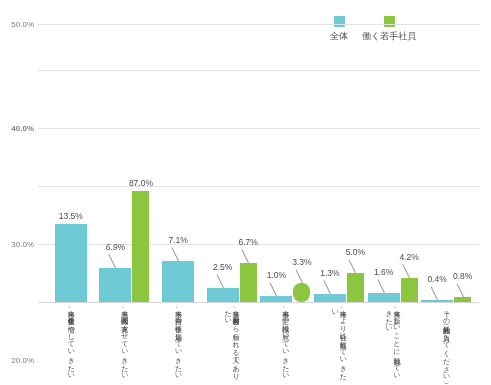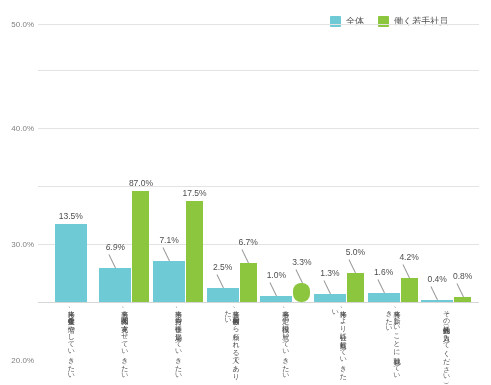--- a/index.html
+++ b/index.html
@@ -10,21 +10,21 @@
     overflow:hidden;
     position:relative;
   }
   #chart-root{position:absolute;inset:0;}
 
   
   .legend{
     position:absolute;left:330px;top:16px;
     display:flex;align-items:center;gap:14px;
   }
-  .legend-item{display:flex;align-items:center;gap:5px;}
+  .legend-item{display:flex;align-items:center;gap:5px;flex-direction:column;}
   .legend-swatch{width:11px;height:11px;display:block;border-radius:1px;}
   .legend-label{font-size:9px;color:#4d4d4d;line-height:1;white-space:nowrap;}
 
   
   .plot{
     position:absolute;
     left:38px;top:12px;
     width:441px;height:290px;
   }
   .gridlines{position:absolute;inset:0;}
@@ -134,21 +134,21 @@
     <div class="gridlines" id="gridlines">
         <div class="gridline base" style="top: 290px;"></div>
         <div class="gridline" style="top: 232px;"></div>
         <div class="gridline" style="top: 174px;">
           <span class="ytick" style="top: 174px;">20.0%</span>
         </div>
         <div class="gridline" style="top: 116px;">
           <span class="ytick" style="top: 116px;">30.0%</span>
         </div>
         <div class="gridline" style="top: 58px;">
-          <span class="ytick" style="top: 58px;">40.0%</span>
+          <span class="ytick" style="top: 58px; font-weight: bold;">40.0%</span>
         </div>
         <div class="gridline" style="top: 12px;">
           <span class="ytick" style="top: 0px;">50.0%</span>
         </div>
       </div>
     <div class="bars" id="bars">
         <div class="group">
           <div class="bar s0" style="height: 78.3px; background: rgb(110, 203, 213);">
             <span class="vlabel">13.5%</span>
           </div>
@@ -160,23 +160,20 @@
           </div>
           <div class="bar s1" style="height: 111.36px; background: rgb(140, 198, 62);">
             <span class="vlabel">87.0%</span>
           </div>
         </div>
         <div class="group">
           <div class="bar s0" style="height: 41.18px; background: rgb(110, 203, 213);">
             <span class="vlabel lifted">7.1%</span>
             <span class="leader"></span>
           </div>
-          <div class="bar s1" style="height: 101.5px; background: rgb(140, 198, 62);">
-            <span class="vlabel">17.5%</span>
-          </div>
         </div>
         <div class="group">
           <div class="bar s0" style="height: 14.5px; background: rgb(110, 203, 213);">
             <span class="vlabel lifted">2.5%</span>
             <span class="leader"></span>
           </div>
           <div class="bar s1" style="height: 38.86px; background: rgb(140, 198, 62);">
             <span class="vlabel lifted">6.7%</span>
             <span class="leader"></span>
           </div>

